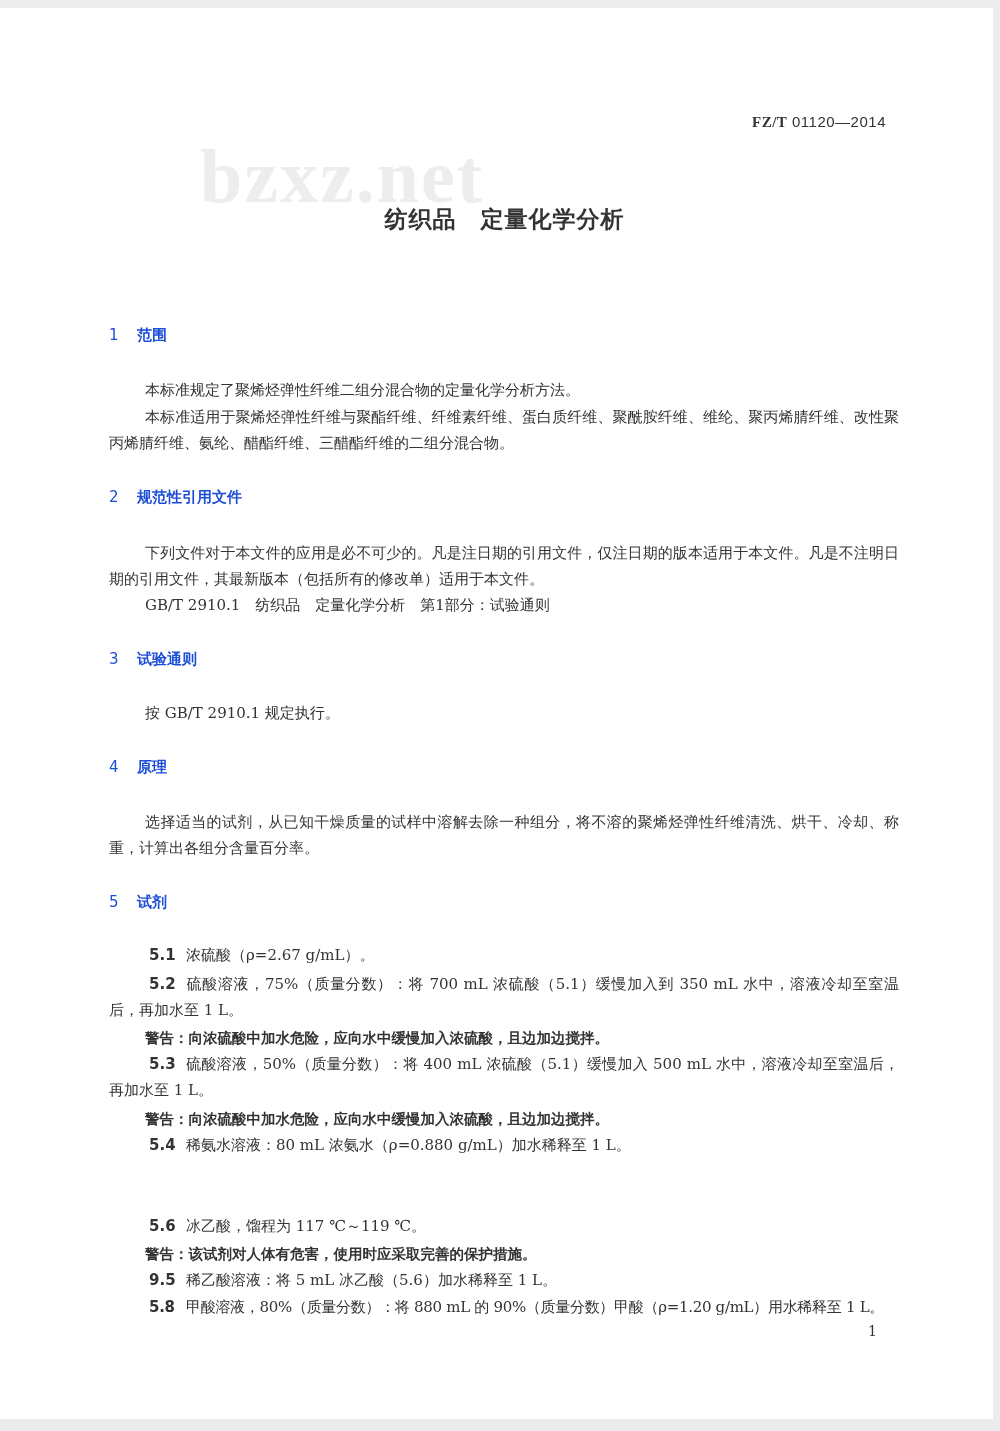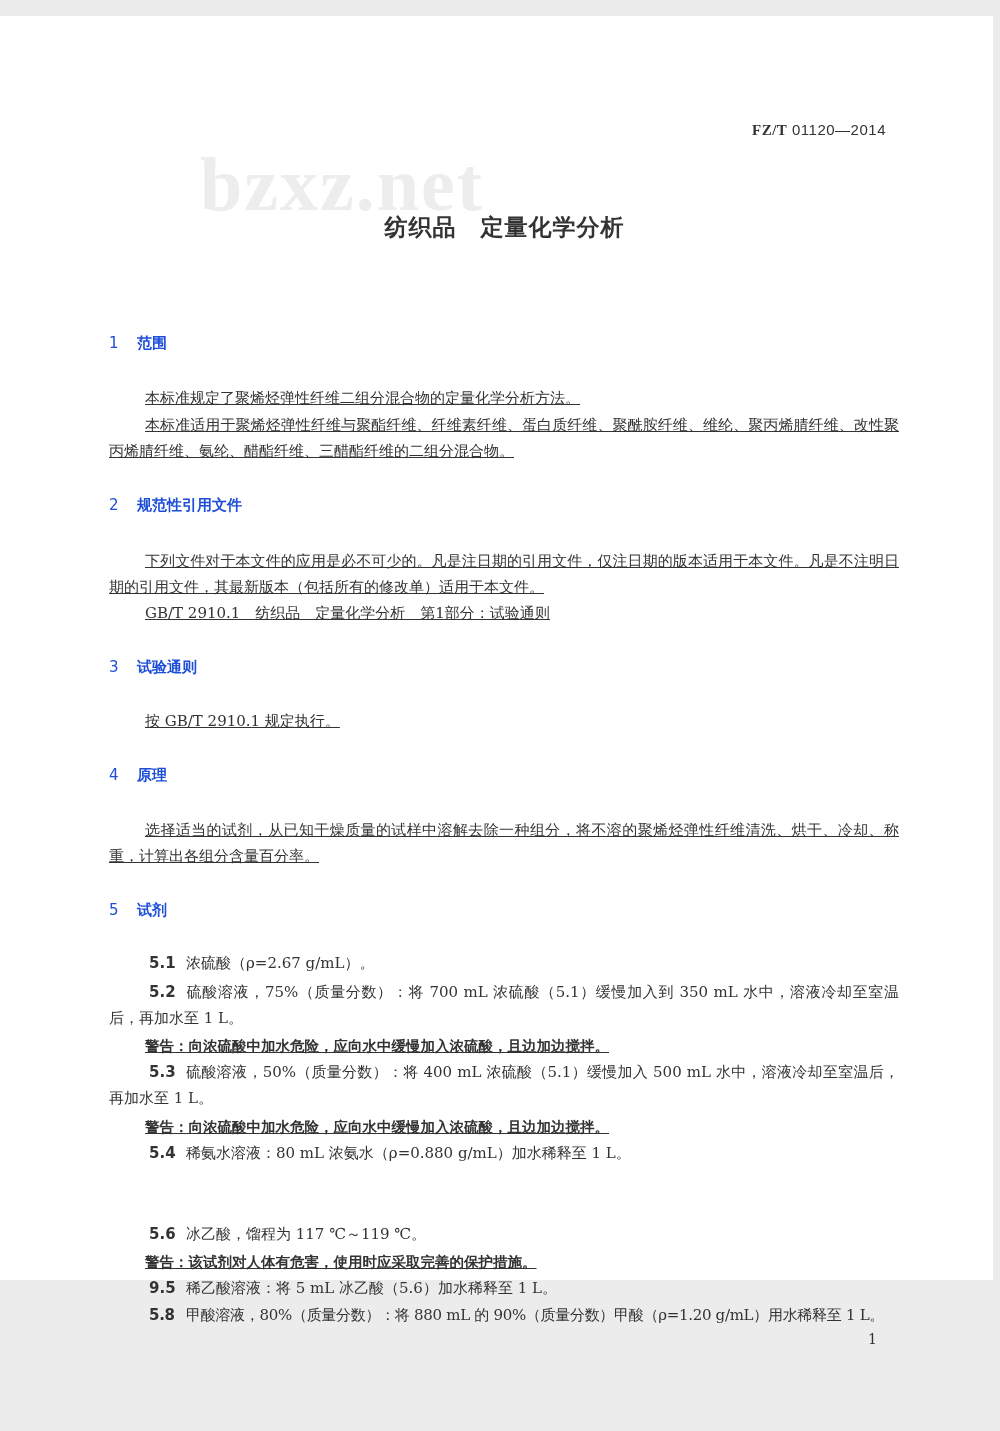--- a/index.html
+++ b/index.html
@@ -1,18 +1,18 @@
 <!DOCTYPE html>
 <html><head>
   <meta charset="utf-8">
   <style>
     html, body { margin: 0; padding: 0; background: #ececec; }
     body { width: 1000px; height: 1431px; position: relative; overflow: hidden; }
     .page {
-      position: absolute; left: 0; top: 16px; width: 993px; height: 1264px;
+      position: absolute; left: 0; top: 8px; width: 993px; height: 1411px;
       background: #ffffff;
       font-family: "DejaVu Serif", "Liberation Serif", serif;
       color: #2a2a2a;
     }
     .std-no {
       position: absolute; top: 105px; left: 752px;
       font-family: "Liberation Sans", "DejaVu Sans", sans-serif;
       font-size: 15px; color: #333; letter-spacing: 0.5px;
     }
     .std-no b { font-family: "Liberation Serif", serif; font-weight: bold; }
@@ -31,21 +31,21 @@
     .t2 { top: 232px; }
     .h {
       position: absolute; left: 109px;
       font-family: "DejaVu Sans", sans-serif; font-weight: bold; font-size: 15px; color: #1d4ed8;
     }
     .h .num { display: inline-block; width: 28px; font-weight: normal; }
     .p {
       position: absolute; left: 109px; width: 790px;
       font-size: 15px; line-height: 26px; color: #333; text-align: justify;
     }
-    .indent { text-indent: 36px; text-decoration: underline; }
+    .indent { text-indent: 36px; }
     .warn { font-family: "DejaVu Sans", sans-serif; font-weight: bold; font-size: 14.5px; }
     .clause .cn { display: inline-block; width: 37px; font-family: "DejaVu Sans", sans-serif; font-weight: bold; margin-left: 40px; }
     .pageno { position: absolute; left: 868px; top: 1315px; font-size: 14px; color: #333; }
   </style>
 </head>
 <body>
 
 <div class="page">
 
   <div class="std-no">

